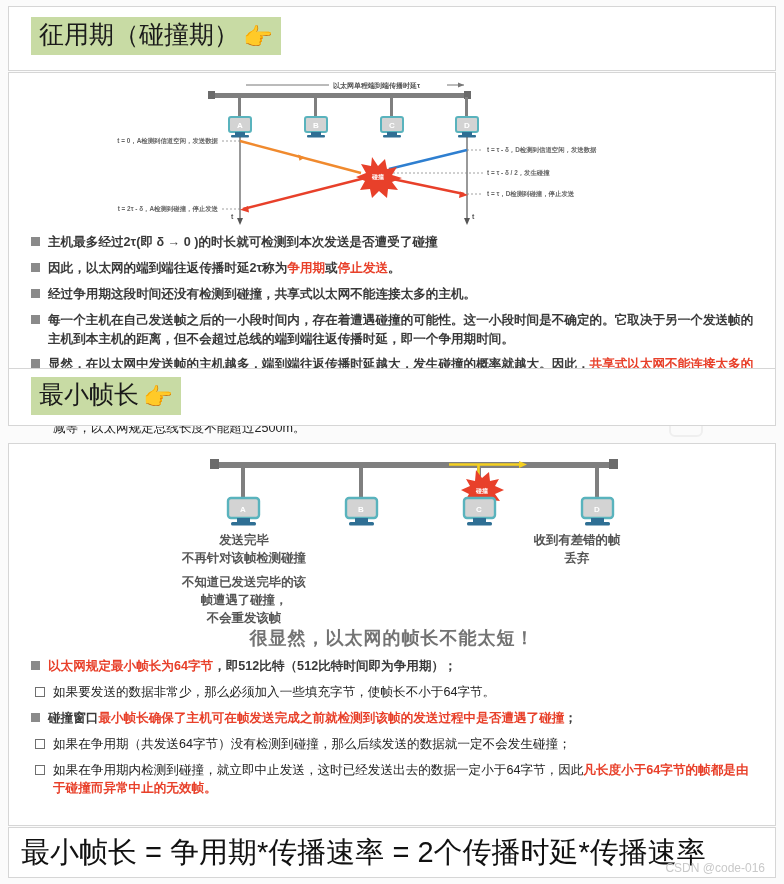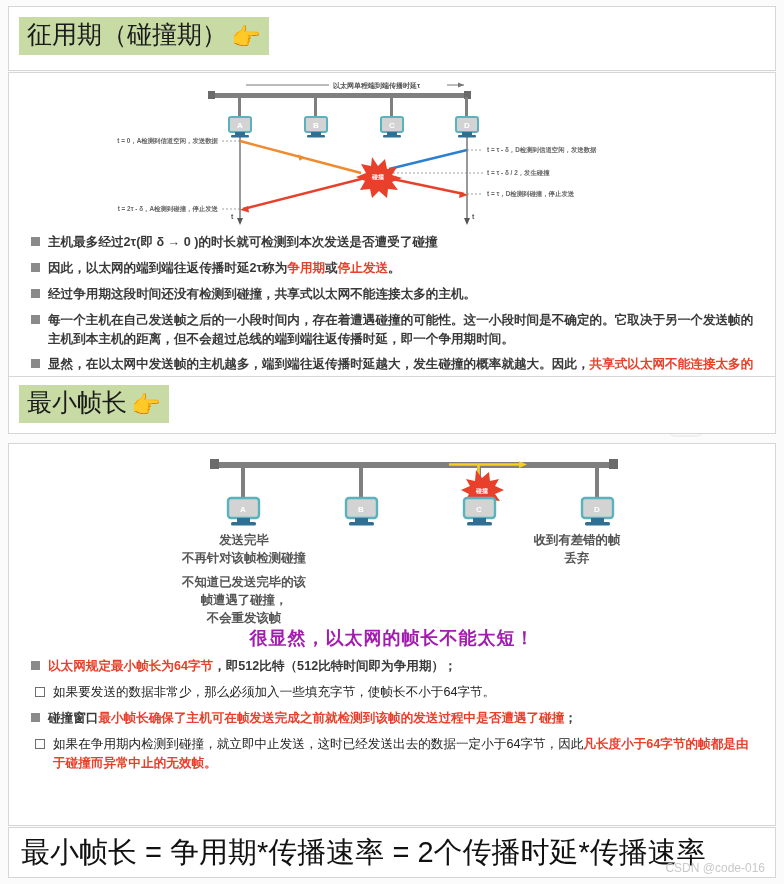--- a/index.html
+++ b/index.html
@@ -13,33 +13,34 @@
 
   
   .card {
     position: absolute;
     left: 8px; right: 8px;
     border: 1px solid #d6d6d6;
     background: #ffffff;
   }
   #card-top    { top: 6px;   height: 65px; }
   #card-body1  { top: 72px;  height: 308px; }
-  #card-sec2   { top: 376px; height: 58px; }
+  #card-sec2   { top: 368px; height: 58px; }
   #card-body2  { top: 443px; height: 383px; }
   #card-footer { top: 827px; height: 51px; }
 
   
   .hilite {
     display: inline-block;
     background: #c8dba4;
     padding: 2px 8px 3px 8px;
     font-size: 25px;
     line-height: 1.25;
     color: #1a1a1a;
     white-space: nowrap;
+    margin-left: 12px;
   }
   #card-top .hilite  { position: absolute; left: 10px; top: 10px; }
   #card-sec2 .hilite { position: absolute; left: 10px; top: 8px; }
   .hand { color: #f0a830; font-size: 24px; vertical-align: -2px; margin-left: 4px; }
 
   
   .bullets { position: absolute; left: 22px; right: 14px; }
   .bullet { display: flex; align-items: flex-start; margin-bottom: 7px; }
   .bullet .mk {
     flex: 0 0 auto; width: 9px; height: 9px; background: #8a8a8a;
@@ -47,21 +48,21 @@
   }
   .bullet.sub { margin-left: 4px; }
   .bullet.sub .mk { background: #ffffff; border: 1.5px solid #6f6f6f; width: 10px; height: 10px; }
   .btxt { font-size: 12.6px; line-height: 1.5; color: #3a3a3a; font-weight: bold; }
   .btxt.plain { font-weight: normal; color: #222; }
   .rb { color: #e8402a; font-weight: bold; }
 
   
   .redline {
     position: absolute; left: 0; right: 0; text-align: center;
-    font-size: 18px; font-weight: bold; color: #a21caf;
+    font-size: 18px; font-weight: bold; color: #737373;
     letter-spacing: 1px;
   }
 
   
   .formula {
     position: absolute; left: 12px; top: 5px;
     font-size: 29px; color: #111; white-space: nowrap;
   }
   .wm {
     position: absolute; right: 10px; bottom: 2px;
@@ -276,20 +277,24 @@
         <div class="bullet sub">
           <span class="mk"></span>
           <span class="btxt plain"><span>如果要发送的数据非常少，那么必须加入一些填充字节，使帧长不小于64字节。</span></span>
         </div>
         <div class="bullet">
           <span class="mk"></span>
           <span class="btxt"><span>碰撞窗口</span><span class="rb">最小帧长确保了主机可在帧发送完成之前就检测到该帧的发送过程中是否遭遇了碰撞</span><span>；</span></span>
         </div>
         <div class="bullet sub">
           <span class="mk"></span>
+          <span class="btxt plain"><span>如果在争用期（共发送64字节）没有检测到碰撞，那么后续发送的数据就一定不会发生碰撞；</span></span>
+        </div>
+        <div class="bullet sub">
+          <span class="mk"></span>
           <span class="btxt plain"><span>如果在争用期内检测到碰撞，就立即中止发送，这时已经发送出去的数据一定小于64字节，因此</span><span class="rb">凡长度小于64字节的帧都是由于碰撞而异常中止的无效帧。</span></span>
         </div>
       </div>
   </div>
 
   <div class="card" id="card-footer">
     <div class="formula">最小帧长 = 争用期*传播速率 = 2个传播时延*传播速率</div>
     <div class="wm">CSDN @code-016</div>
   </div>
 

